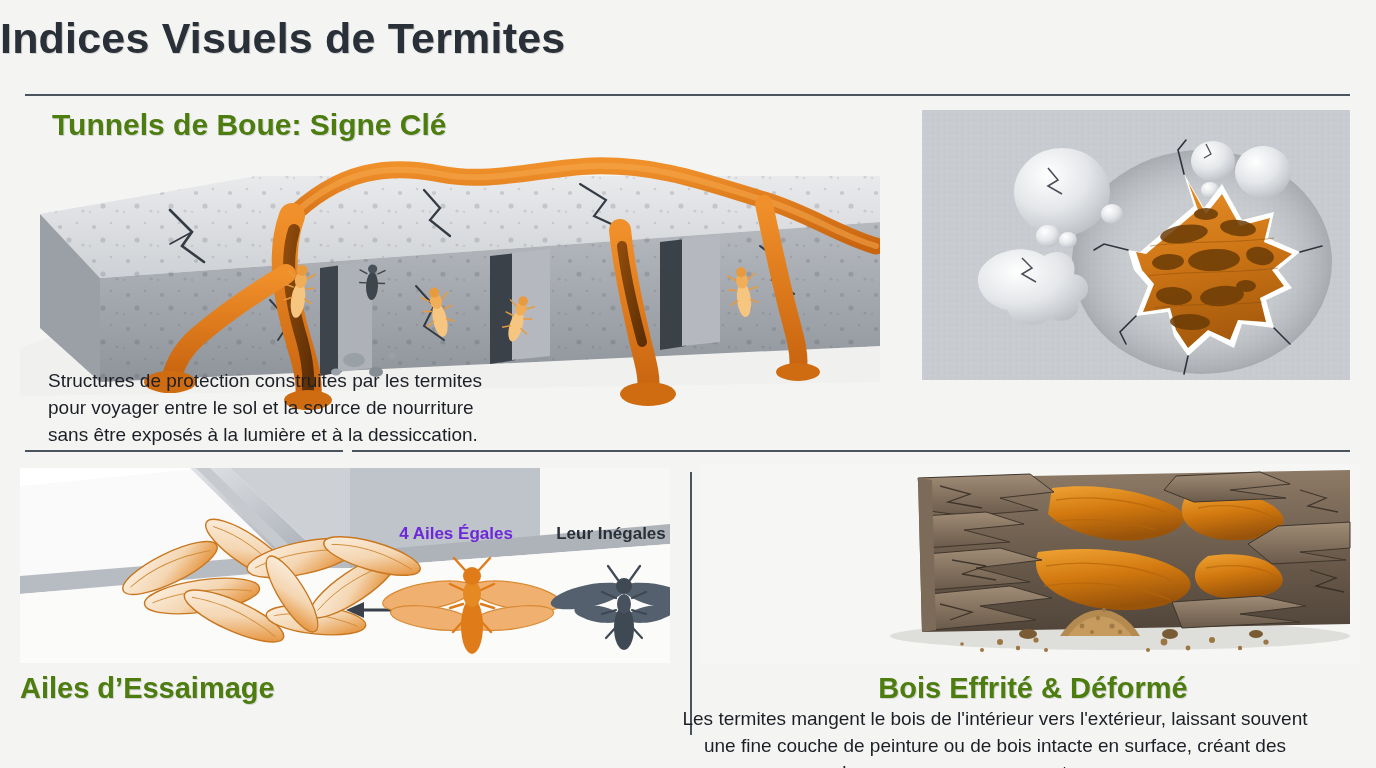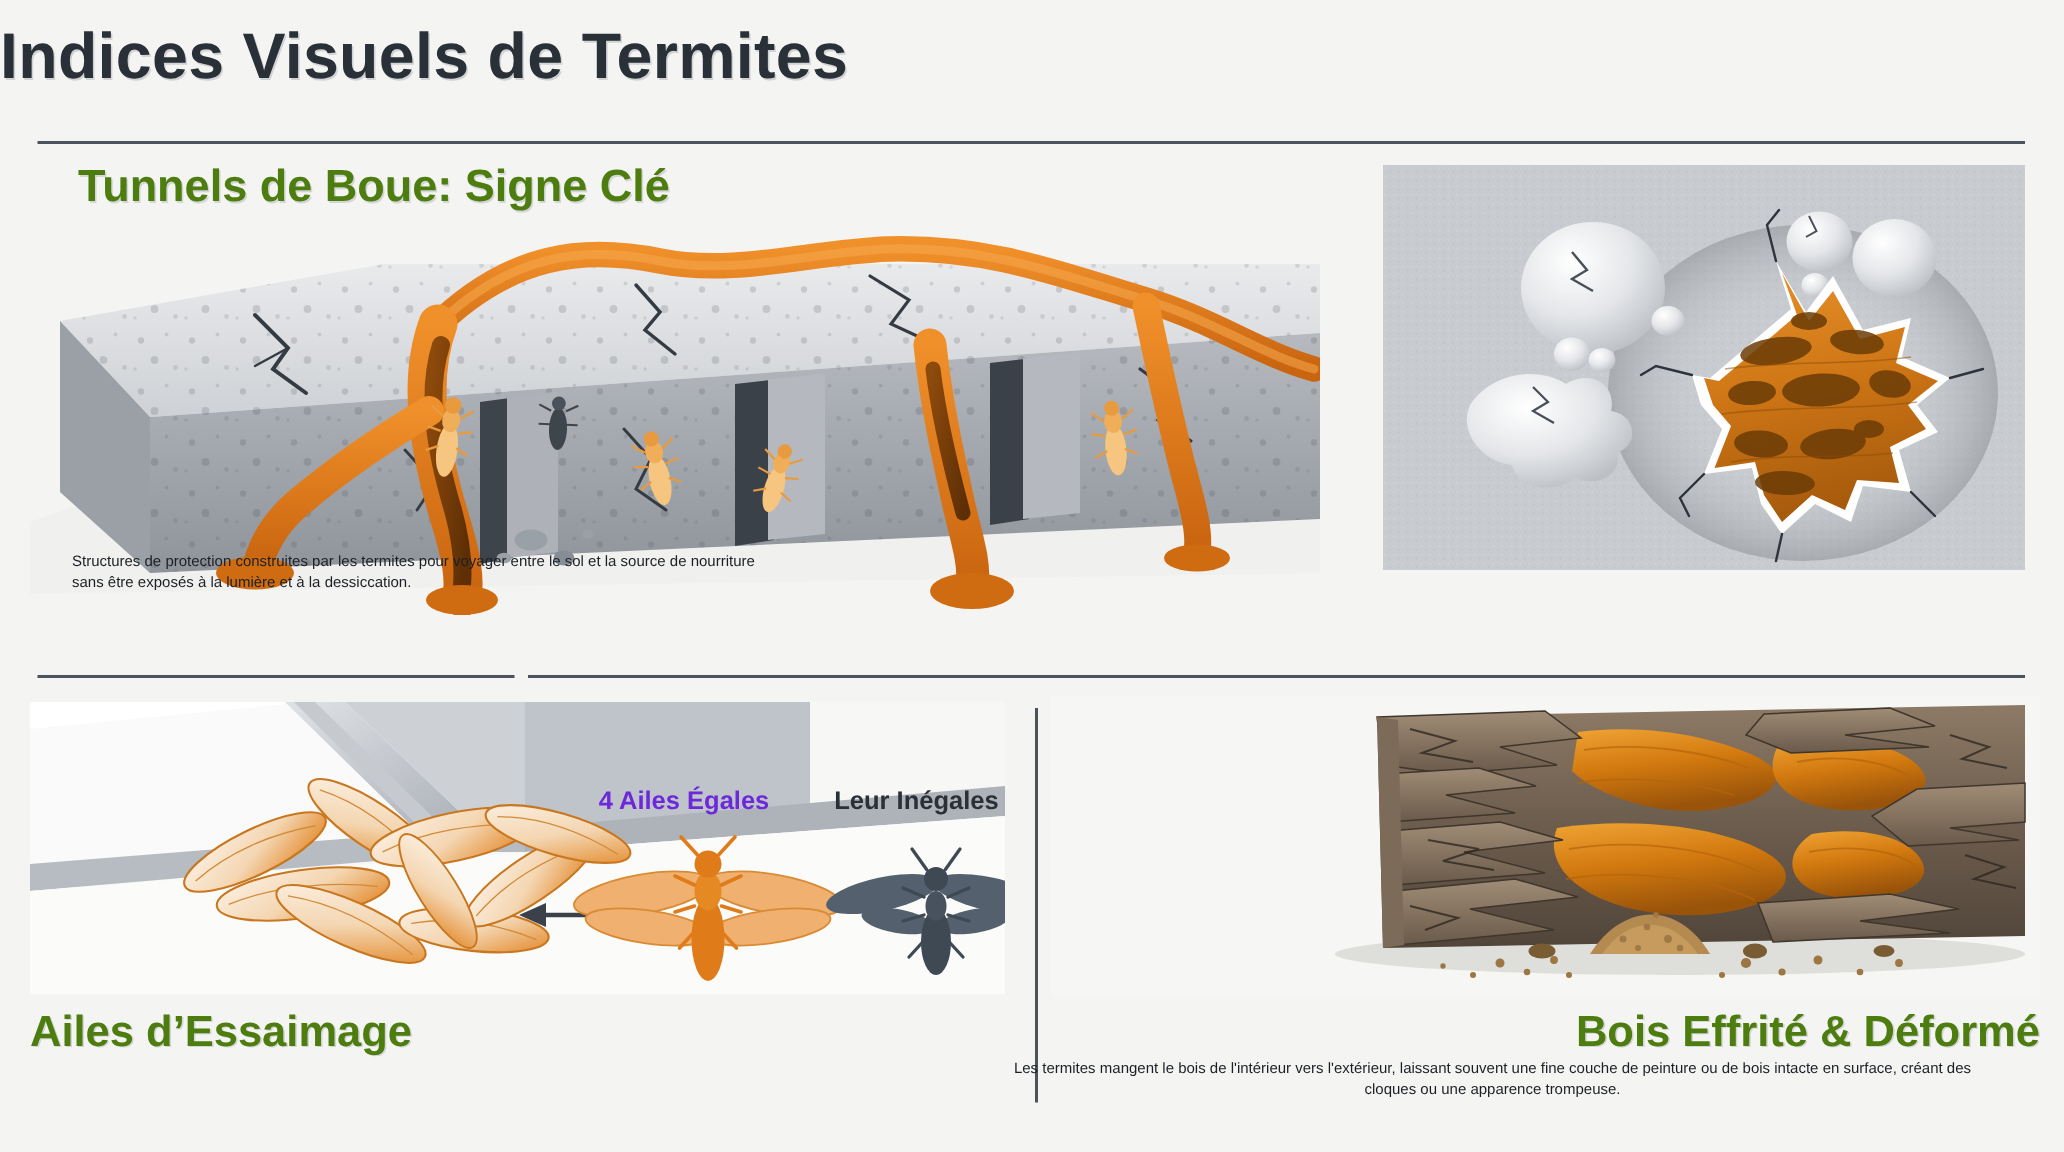--- a/index.html
+++ b/index.html
@@ -30,24 +30,24 @@
   #rule-vert{left:690px;top:472px;height:263px;}
 
   
   .panel-h{
     font-weight:bold;color:#4d7c0f;
     text-shadow:1px 1px 0 rgba(180,182,186,.5);
   }
   #h-tunnels{position:absolute;left:52px;top:108px;font-size:30px;}
   #h-paint{position:absolute;left:922px;top:392px;width:430px;text-align:center;font-size:30px;}
   #h-wings{position:absolute;left:20px;top:672px;width:650px;text-align:left;font-size:29px;}
-  #h-wood{position:absolute;left:706px;top:672px;width:654px;text-align:right;font-size:29px;}
+  #h-wood{position:absolute;left:706px;top:672px;width:654px;text-align:center;font-size:29px;}
 
   
-  .cap{font-size:10px;line-height:1.42;color:#1c2026;}
+  .cap{font-size:19px;line-height:1.42;color:#1c2026;}
   #cap-tunnels{position:absolute;left:48px;top:368px;width:470px;}
   #cap-wings{position:absolute;left:22px;top:706px;width:646px;text-align:center;}
   #cap-wood{position:absolute;left:669px;top:706px;width:652px;text-align:center;}
 
   
   .art{position:absolute;overflow:hidden;}
   #art-tunnels{left:20px;top:150px;width:860px;height:260px;}
   #art-paint{left:922px;top:110px;width:428px;height:270px;background:#c8cbcf;}
   #art-wings{left:20px;top:468px;width:650px;height:195px;}
   #art-wood{left:700px;top:464px;width:660px;height:200px;}

